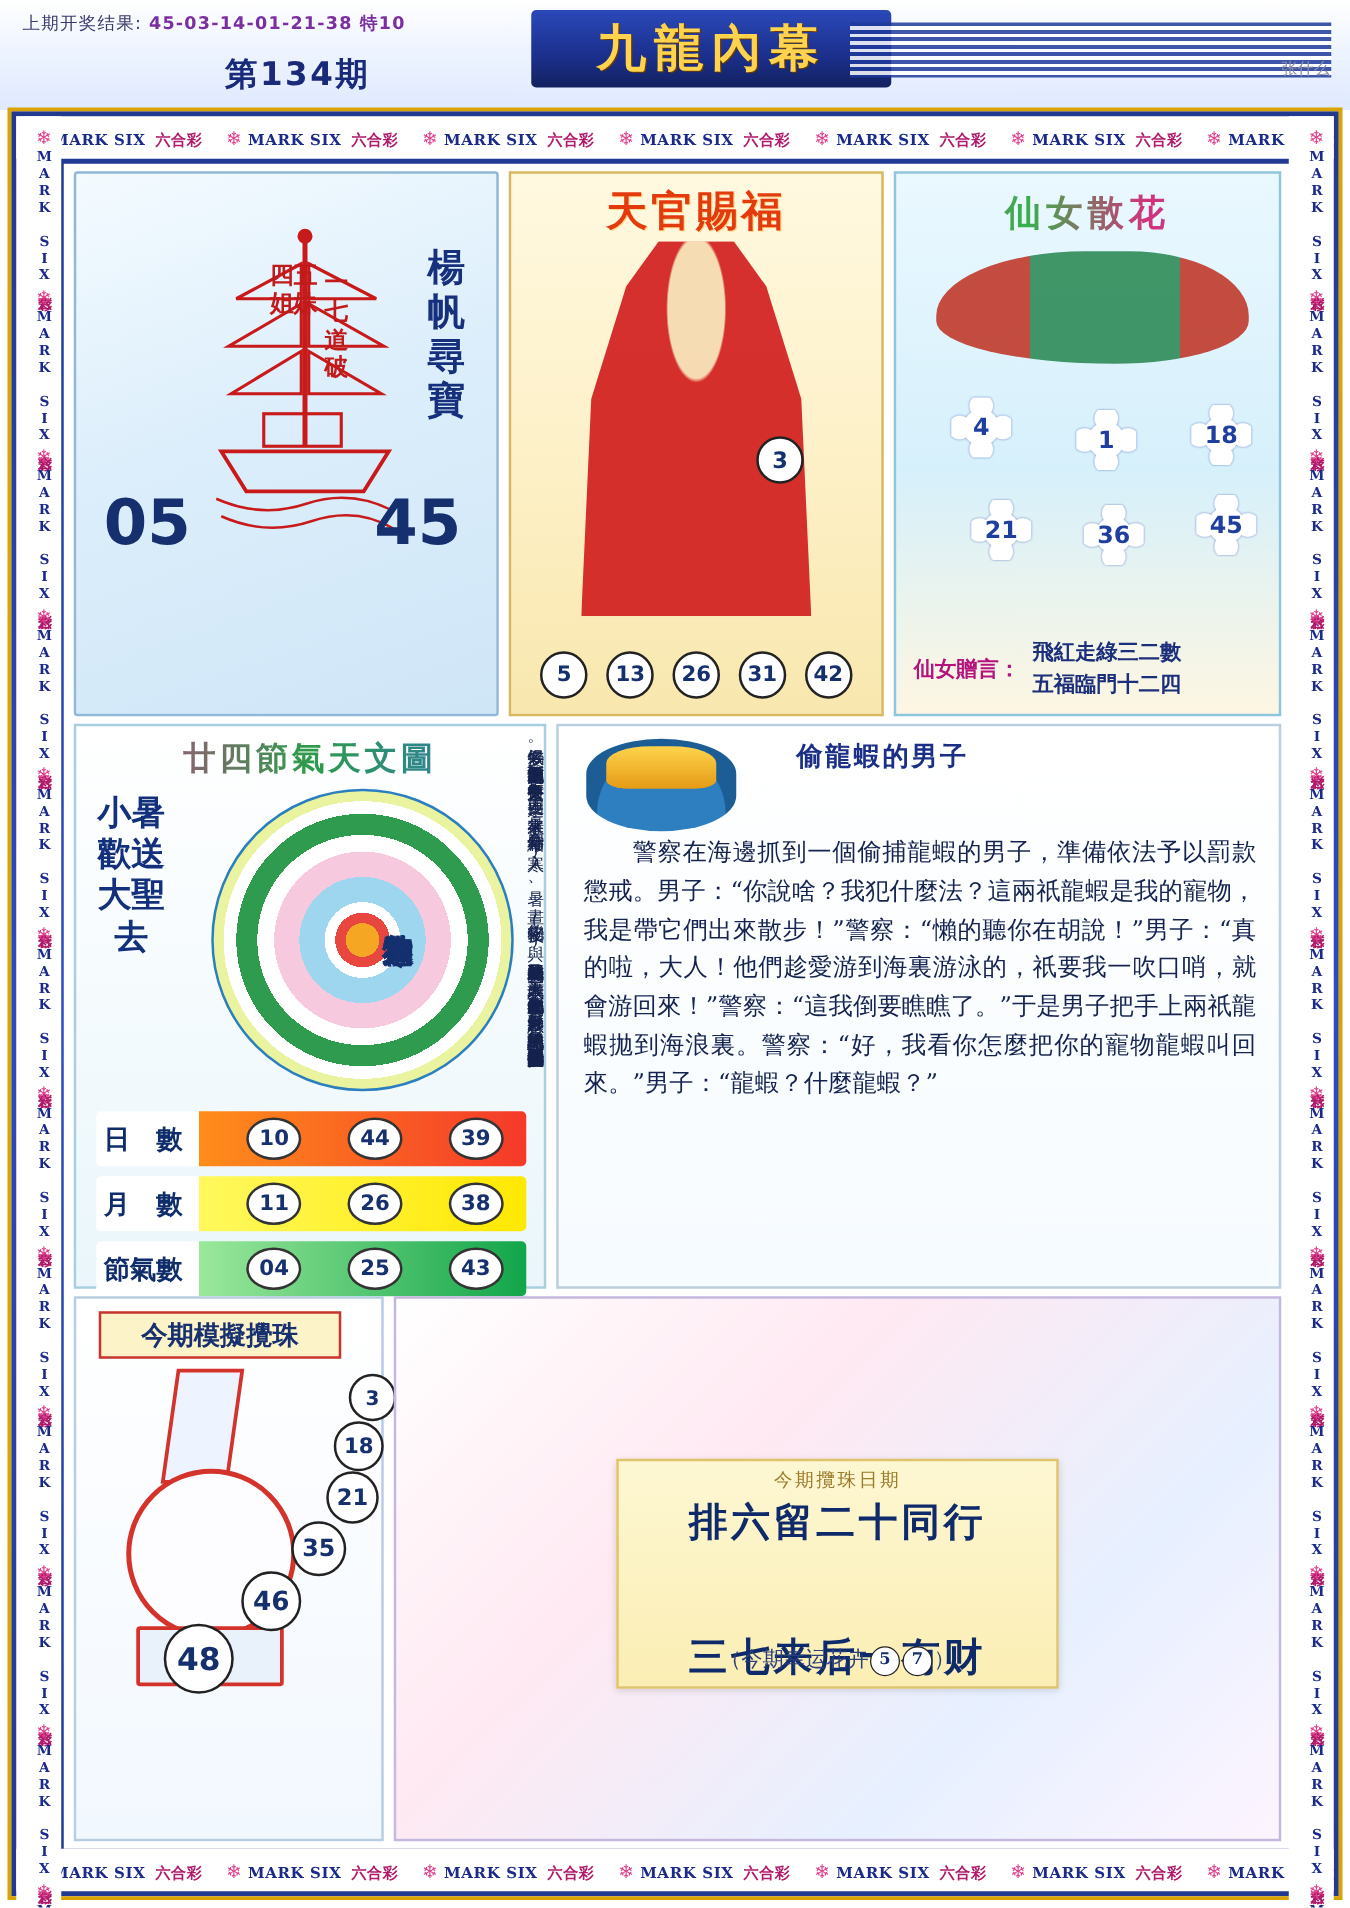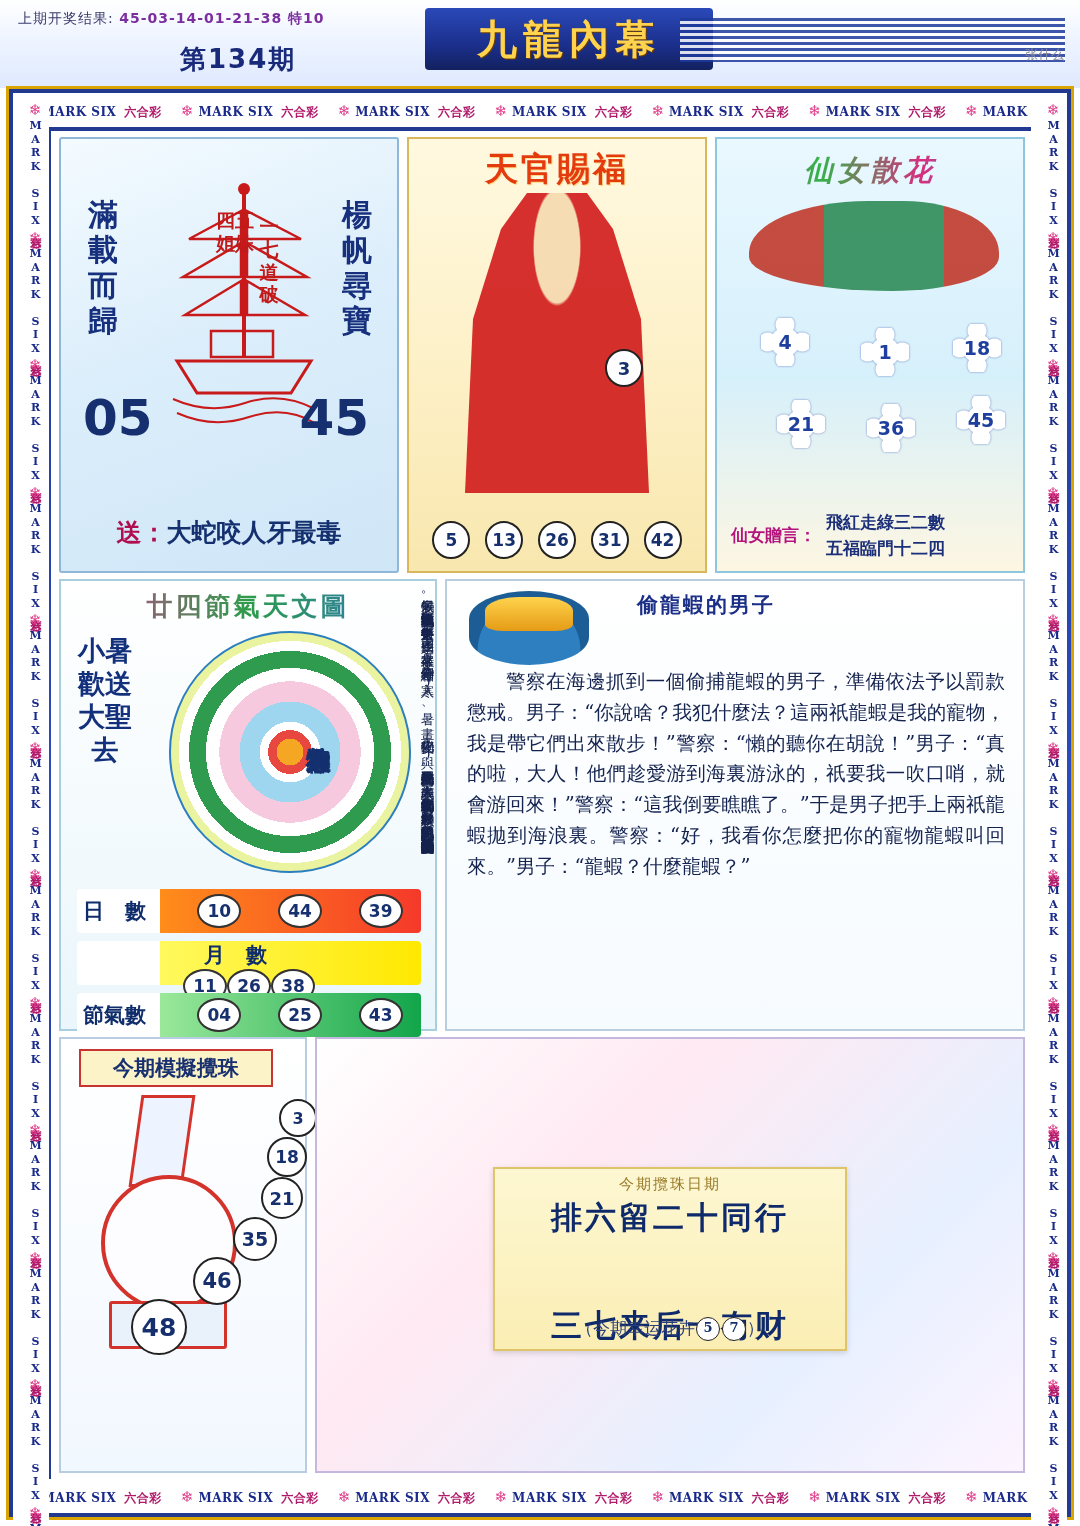--- a/index.html
+++ b/index.html
@@ -127,21 +127,21 @@
   
   #p-fairy{
     left:664px;top:6px;width:310px;height:436px;
     background:linear-gradient(180deg,#eaf8ff 0%,#d6f0fb 55%,#fdf6e2 100%);
     border:2px solid #8ec6de;
   }
   #p-fairy .title{
     position:absolute;left:0;right:0;top:12px;text-align:center;font-size:29px;font-weight:bold;
     letter-spacing:4px;font-family:"DejaVu Serif","Liberation Serif",serif;
     background:linear-gradient(90deg,#e0349b,#35b34a,#d62f7e,#2f9fd6);
-    -webkit-background-clip:text;background-clip:text;color:transparent;font-style:italic;
+    -webkit-background-clip:text;background-clip:text;color:transparent;
   }
   #p-fairy .dragon{
     position:absolute;left:32px;top:62px;width:250px;height:90px;
     background:linear-gradient(90deg,#c0392b 0 30%,#2e8b57 30% 78%,#c0392b 78% 100%);
     border-radius:50% 40% 45% 60%/60% 60% 40% 40%;opacity:.9;
   }
   #p-fairy .fballs{position:absolute;left:0;right:0;top:175px;height:160px;}
   .flower-num{
     position:absolute;width:56px;height:56px;display:flex;align-items:center;justify-content:center;
     font-size:19px;font-weight:bold;color:#1f3f9e;
@@ -186,21 +186,21 @@
       radial-gradient(circle,#f5a623 0 8%,#e8473f 8% 13%,#ffffff 13% 18%,
       #9ed6ef 18% 30%,#f6c9df 30% 42%,#ffffff 42% 50%,#2e9b4f 50% 60%,#ffffff 60% 66%,
       #eaf3a0 66% 78%,#cfe9f7 78% 100%);
     border:2px solid #2b7fbe;
   }
   .astro-row{position:absolute;left:16px;width:344px;height:44px;border-radius:4px;display:flex;align-items:center;}
   .astro-row .lab{width:96px;font-size:21px;font-weight:bold;color:#0f2d6b;padding-left:6px;
     font-family:"DejaVu Serif","Liberation Serif",serif;}
   .astro-row .cells{flex:1;display:flex;justify-content:space-around;}
   #astro-r1{top:308px;background:linear-gradient(90deg,#ffffff 0 24%,#ff8d1a 24%,#f5392a 100%);}
-  #astro-r2{top:360px;background:linear-gradient(90deg,#ffffff 0 24%,#fff95e 24%,#ffe800 100%);flex-direction:column;}
+  #astro-r2{top:360px;background:linear-gradient(90deg,#ffffff 0 24%,#fff95e 24%,#ffe800 100%);}
   #astro-r3{top:412px;background:linear-gradient(90deg,#ffffff 0 24%,#9be89b 24%,#12a54a 100%);}
   .oval{width:40px;height:30px;border-radius:50%;background:#fff;border:2px solid #333;
     display:flex;align-items:center;justify-content:center;font-size:17px;font-weight:bold;color:#17306e;}
   
   #p-story{
     left:394px;top:448px;width:580px;height:452px;
     background:linear-gradient(180deg,#ffffff 0%,#f6fbff 100%);
     border:2px solid #b9cfe0;
   }
   #p-story .stitle{
@@ -325,21 +325,20 @@
   </div>
   <div class="markband" id="band-bottom">
     <div class="inner"><span class="mkflower">❄</span><span class="mkitem">MARK SIX</span><span class="mkitem" style="margin:0 14px 0 8px;color:#b01a6a">六合彩</span><span class="mkflower">❄</span><span class="mkitem">MARK SIX</span><span class="mkitem" style="margin:0 14px 0 8px;color:#b01a6a">六合彩</span><span class="mkflower">❄</span><span class="mkitem">MARK SIX</span><span class="mkitem" style="margin:0 14px 0 8px;color:#b01a6a">六合彩</span><span class="mkflower">❄</span><span class="mkitem">MARK SIX</span><span class="mkitem" style="margin:0 14px 0 8px;color:#b01a6a">六合彩</span><span class="mkflower">❄</span><span class="mkitem">MARK SIX</span><span class="mkitem" style="margin:0 14px 0 8px;color:#b01a6a">六合彩</span><span class="mkflower">❄</span><span class="mkitem">MARK SIX</span><span class="mkitem" style="margin:0 14px 0 8px;color:#b01a6a">六合彩</span><span class="mkflower">❄</span><span class="mkitem">MARK SIX</span><span class="mkitem" style="margin:0 14px 0 8px;color:#b01a6a">六合彩</span></div>
   </div>
   <div class="markband vert" id="band-left"><span class="mkflower">❄</span><span class="mkitem">MARK SIX</span><span class="mkitem" style="color:#b01a6a">六合彩</span><span class="mkflower">❄</span><span class="mkitem">MARK SIX</span><span class="mkitem" style="color:#b01a6a">六合彩</span><span class="mkflower">❄</span><span class="mkitem">MARK SIX</span><span class="mkitem" style="color:#b01a6a">六合彩</span><span class="mkflower">❄</span><span class="mkitem">MARK SIX</span><span class="mkitem" style="color:#b01a6a">六合彩</span><span class="mkflower">❄</span><span class="mkitem">MARK SIX</span><span class="mkitem" style="color:#b01a6a">六合彩</span><span class="mkflower">❄</span><span class="mkitem">MARK SIX</span><span class="mkitem" style="color:#b01a6a">六合彩</span><span class="mkflower">❄</span><span class="mkitem">MARK SIX</span><span class="mkitem" style="color:#b01a6a">六合彩</span><span class="mkflower">❄</span><span class="mkitem">MARK SIX</span><span class="mkitem" style="color:#b01a6a">六合彩</span><span class="mkflower">❄</span><span class="mkitem">MARK SIX</span><span class="mkitem" style="color:#b01a6a">六合彩</span><span class="mkflower">❄</span><span class="mkitem">MARK SIX</span><span class="mkitem" style="color:#b01a6a">六合彩</span><span class="mkflower">❄</span><span class="mkitem">MARK SIX</span><span class="mkitem" style="color:#b01a6a">六合彩</span><span class="mkflower">❄</span><span class="mkitem">MARK SIX</span></div>
   <div class="markband vert" id="band-right"><span class="mkflower">❄</span><span class="mkitem">MARK SIX</span><span class="mkitem" style="color:#b01a6a">六合彩</span><span class="mkflower">❄</span><span class="mkitem">MARK SIX</span><span class="mkitem" style="color:#b01a6a">六合彩</span><span class="mkflower">❄</span><span class="mkitem">MARK SIX</span><span class="mkitem" style="color:#b01a6a">六合彩</span><span class="mkflower">❄</span><span class="mkitem">MARK SIX</span><span class="mkitem" style="color:#b01a6a">六合彩</span><span class="mkflower">❄</span><span class="mkitem">MARK SIX</span><span class="mkitem" style="color:#b01a6a">六合彩</span><span class="mkflower">❄</span><span class="mkitem">MARK SIX</span><span class="mkitem" style="color:#b01a6a">六合彩</span><span class="mkflower">❄</span><span class="mkitem">MARK SIX</span><span class="mkitem" style="color:#b01a6a">六合彩</span><span class="mkflower">❄</span><span class="mkitem">MARK SIX</span><span class="mkitem" style="color:#b01a6a">六合彩</span><span class="mkflower">❄</span><span class="mkitem">MARK SIX</span><span class="mkitem" style="color:#b01a6a">六合彩</span><span class="mkflower">❄</span><span class="mkitem">MARK SIX</span><span class="mkitem" style="color:#b01a6a">六合彩</span><span class="mkflower">❄</span><span class="mkitem">MARK SIX</span><span class="mkitem" style="color:#b01a6a">六合彩</span><span class="mkflower">❄</span><span class="mkitem">MARK SIX</span></div>
 
   <div id="page">
 
     <div class="panel" id="p-boat">
-      <div class="t-left">滿載而歸</div>
       <div class="t-right">楊帆尋寶</div>
       <div class="boat-art">
         <svg width="150" height="250" viewBox="0 0 150 250">
           <line x1="75" y1="8" x2="75" y2="175" stroke="#c81a1a" stroke-width="4"></line>
           <circle cx="75" cy="8" r="6" fill="#c81a1a"></circle>
           <path d="M72 30 L20 58 L72 58 Z" fill="none" stroke="#c81a1a" stroke-width="2.5"></path>
           <path d="M72 62 L14 96 L72 96 Z" fill="none" stroke="#c81a1a" stroke-width="2.5"></path>
           <path d="M78 30 L132 58 L78 58 Z" fill="none" stroke="#c81a1a" stroke-width="2.5"></path>
           <path d="M78 62 L138 96 L78 96 Z" fill="none" stroke="#c81a1a" stroke-width="2.5"></path>
           <path d="M72 100 L16 134 L72 134 Z" fill="none" stroke="#c81a1a" stroke-width="2.5"></path>
@@ -347,23 +346,20 @@
           <rect x="42" y="150" width="62" height="26" fill="none" stroke="#c81a1a" stroke-width="2.5"></rect>
           <path d="M8 180 L142 180 L122 212 L28 212 Z" fill="none" stroke="#c81a1a" stroke-width="3"></path>
           <path d="M4 218 q36 16 72 4 q36 -12 70 6" fill="none" stroke="#c81a1a" stroke-width="2"></path>
           <path d="M8 232 q36 16 72 4 q36 -12 66 6" fill="none" stroke="#c81a1a" stroke-width="2"></path>
         </svg>
         <div class="riddle">四五姐妹</div>
         <div class="riddle2">一七道破</div>
       </div>
       <div class="numL">05</div>
       <div class="numR">45</div>
-      <div class="send">
-        <span class="lead">送：</span><span>大蛇咬人牙最毒</span>
-      </div>
     </div>
 
     <div class="panel" id="p-god">
       <div class="title">天官賜福</div>
       <div class="figure"></div>
       <div class="badge3">3</div>
       <div class="balls" id="god-balls">
           <div class="circ">5</div>
           <div class="circ">13</div>
           <div class="circ">26</div>

